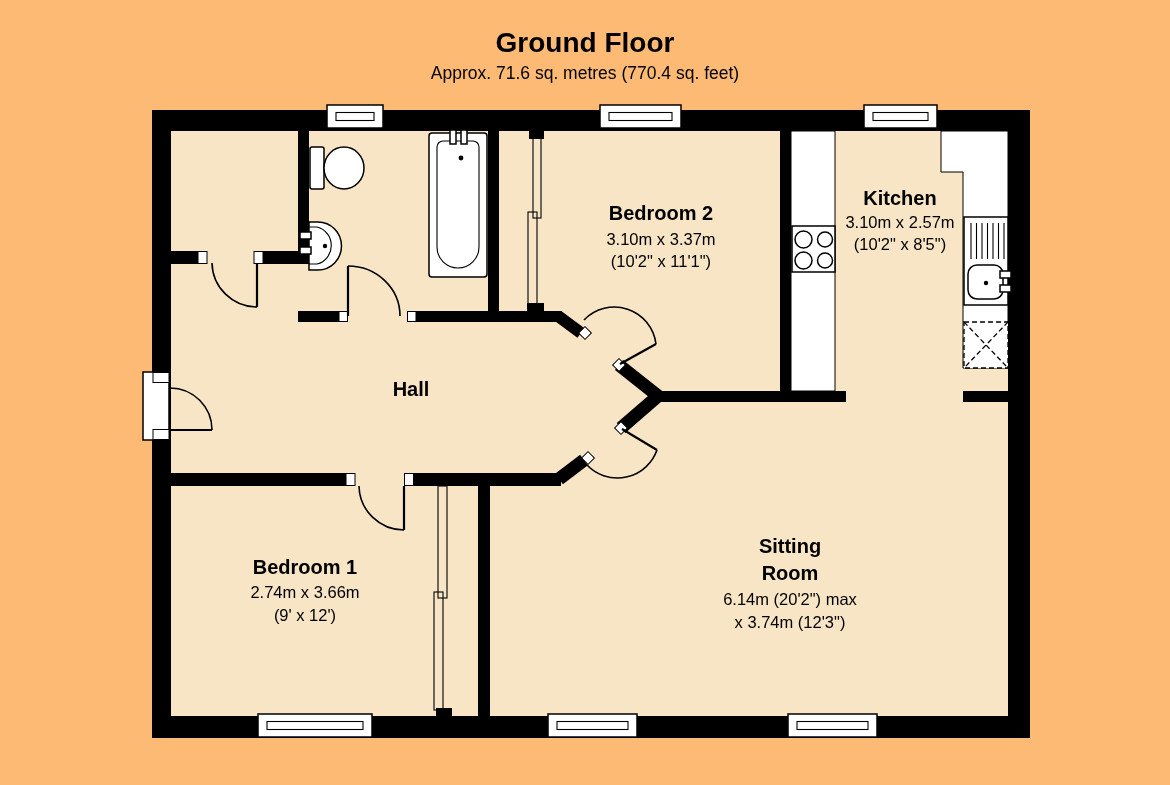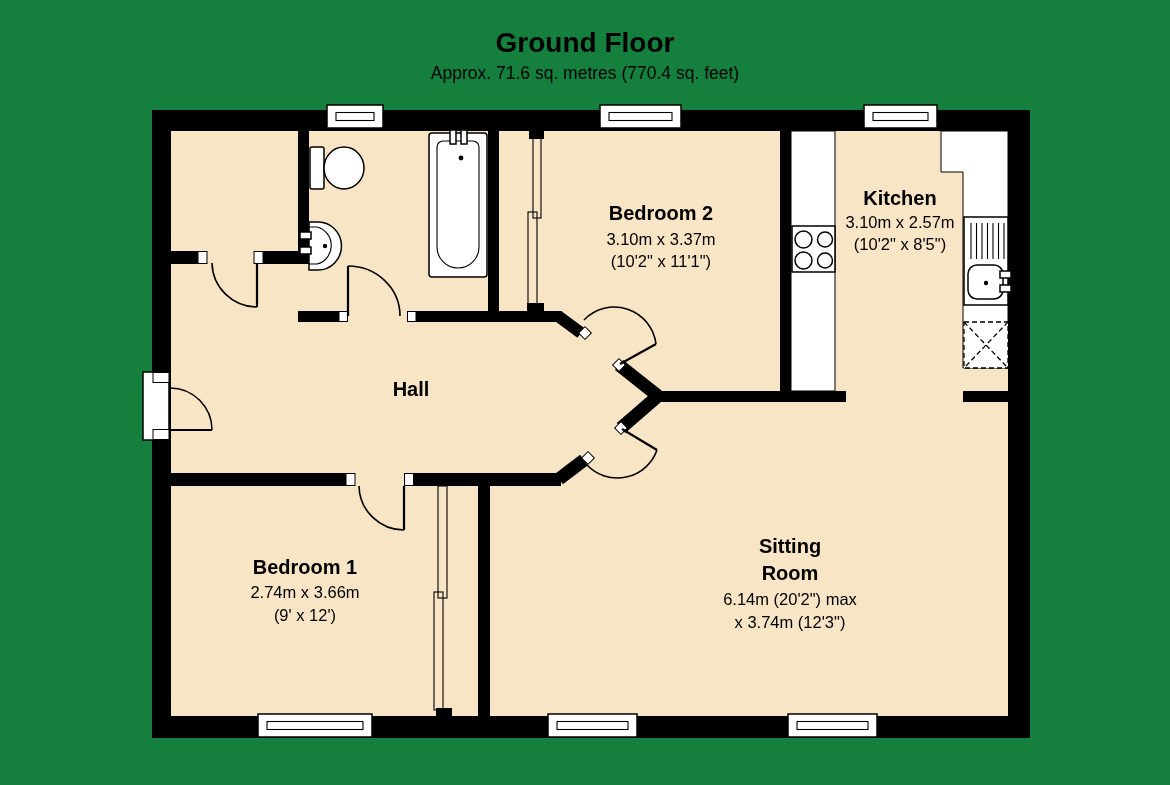--- a/index.html
+++ b/index.html
@@ -1,16 +1,16 @@
 <!DOCTYPE html>
 <html><head>
 <meta charset="utf-8">
 <style>
   html,body{margin:0;padding:0;background:#ffffff;}
-  .stage{width:1170px;height:785px;position:relative;background:#15803d;font-family:"Liberation Sans",sans-serif;}
+  .stage{width:1170px;height:785px;position:relative;background:#fdba74;font-family:"Liberation Sans",sans-serif;}
   svg{display:block;}
   .wall{fill:#000000;}
   .cap{fill:#ffffff;stroke:#000000;stroke-width:1;}
   .fix{fill:#ffffff;stroke:#000000;stroke-width:1.5;}
   .thin{fill:none;stroke:#000000;stroke-width:1.1;}
   .arc{fill:none;stroke:#000000;stroke-width:1.6;}
   .leaf{stroke:#000000;stroke-width:2.2;}
   .room-name{font-family:"Liberation Sans",sans-serif;font-weight:bold;font-size:20px;fill:#000;text-anchor:middle;}
   .room-dim{font-family:"Liberation Sans",sans-serif;font-size:16.5px;fill:#000;text-anchor:middle;}
   .title{font-family:"Liberation Sans",sans-serif;font-weight:bold;font-size:28px;fill:#000;text-anchor:middle;}

